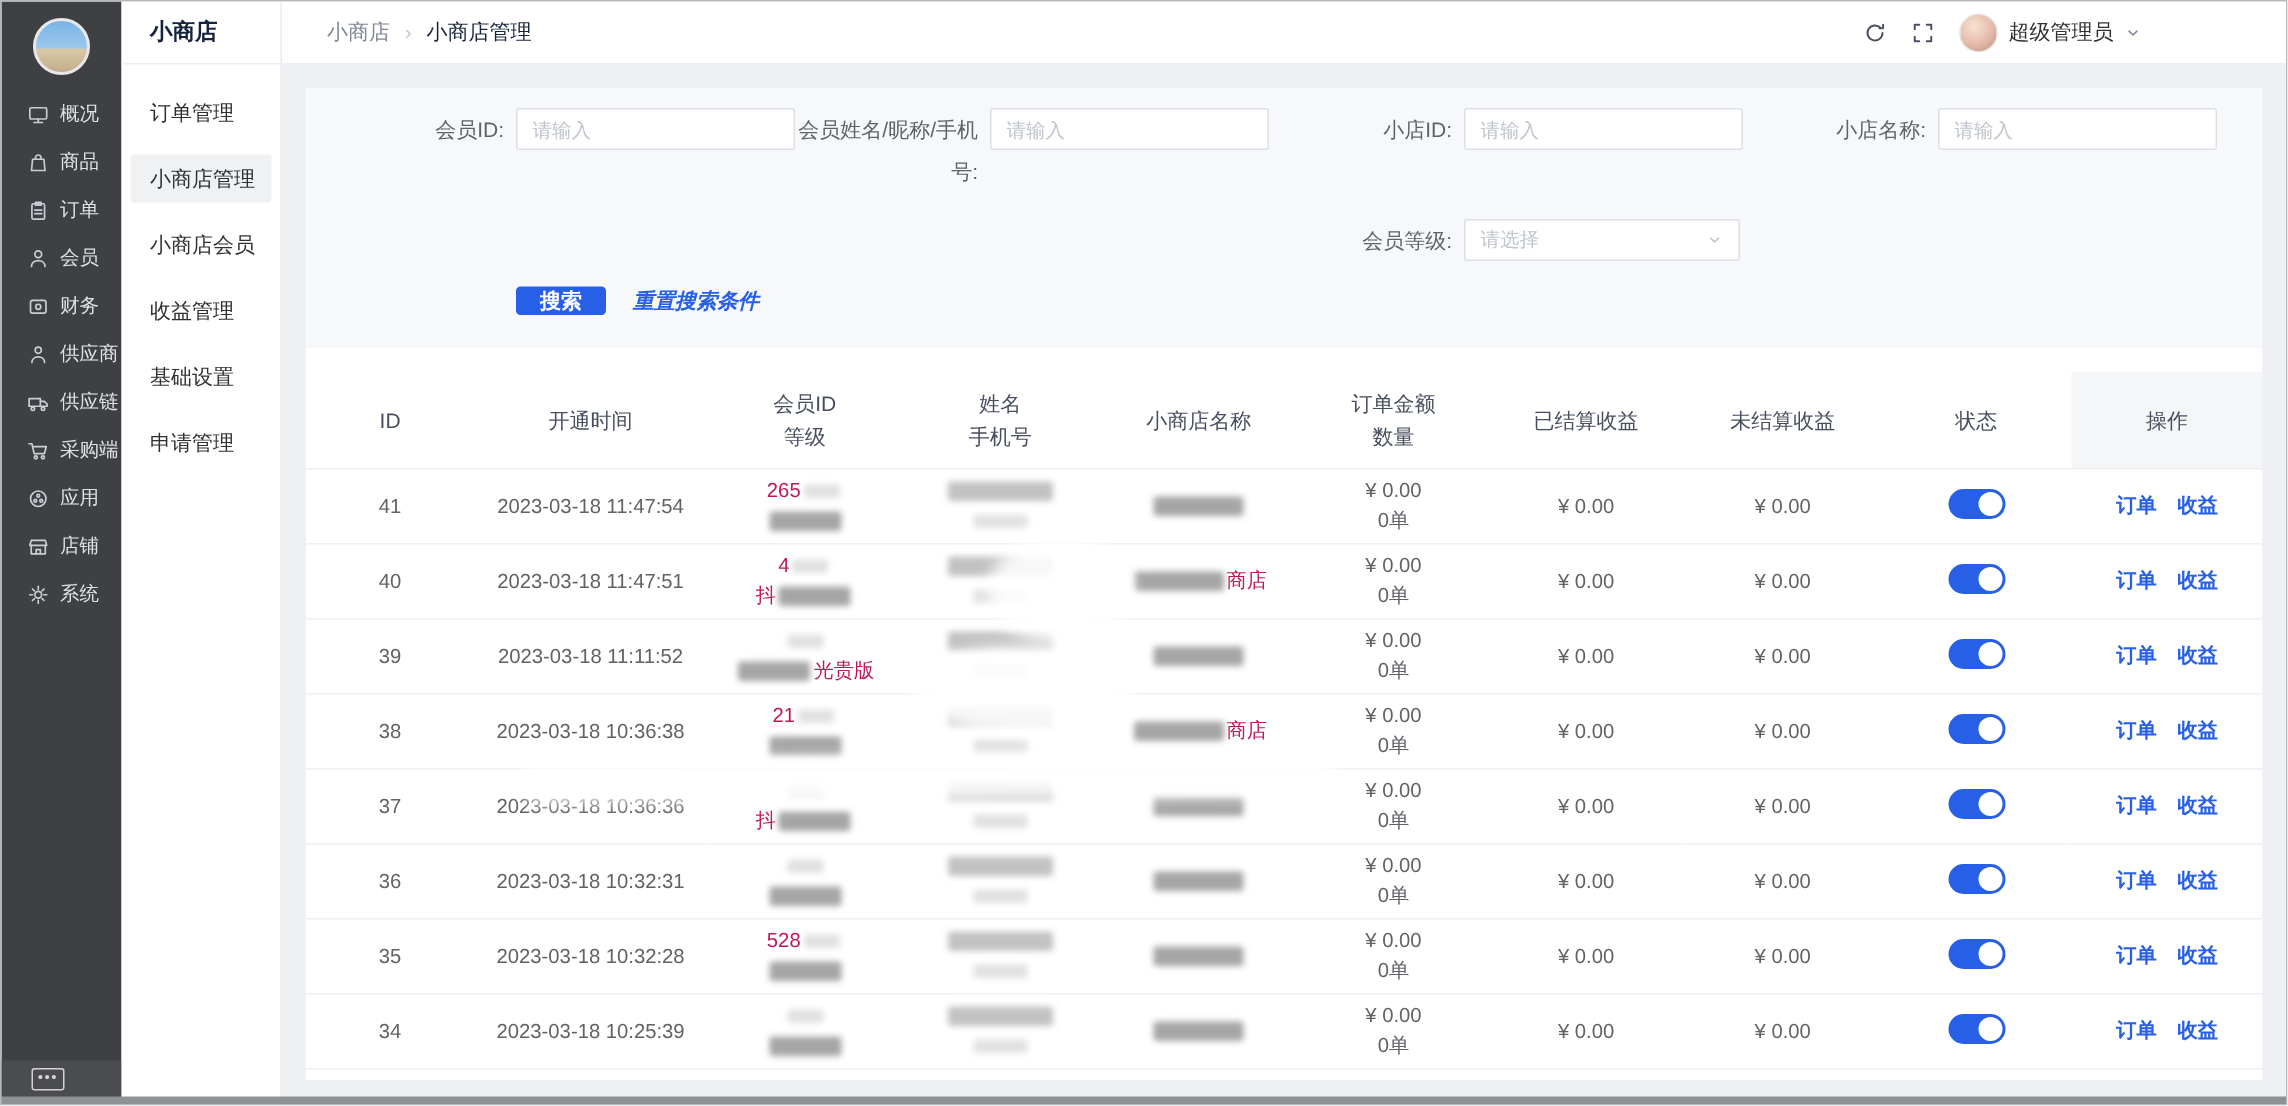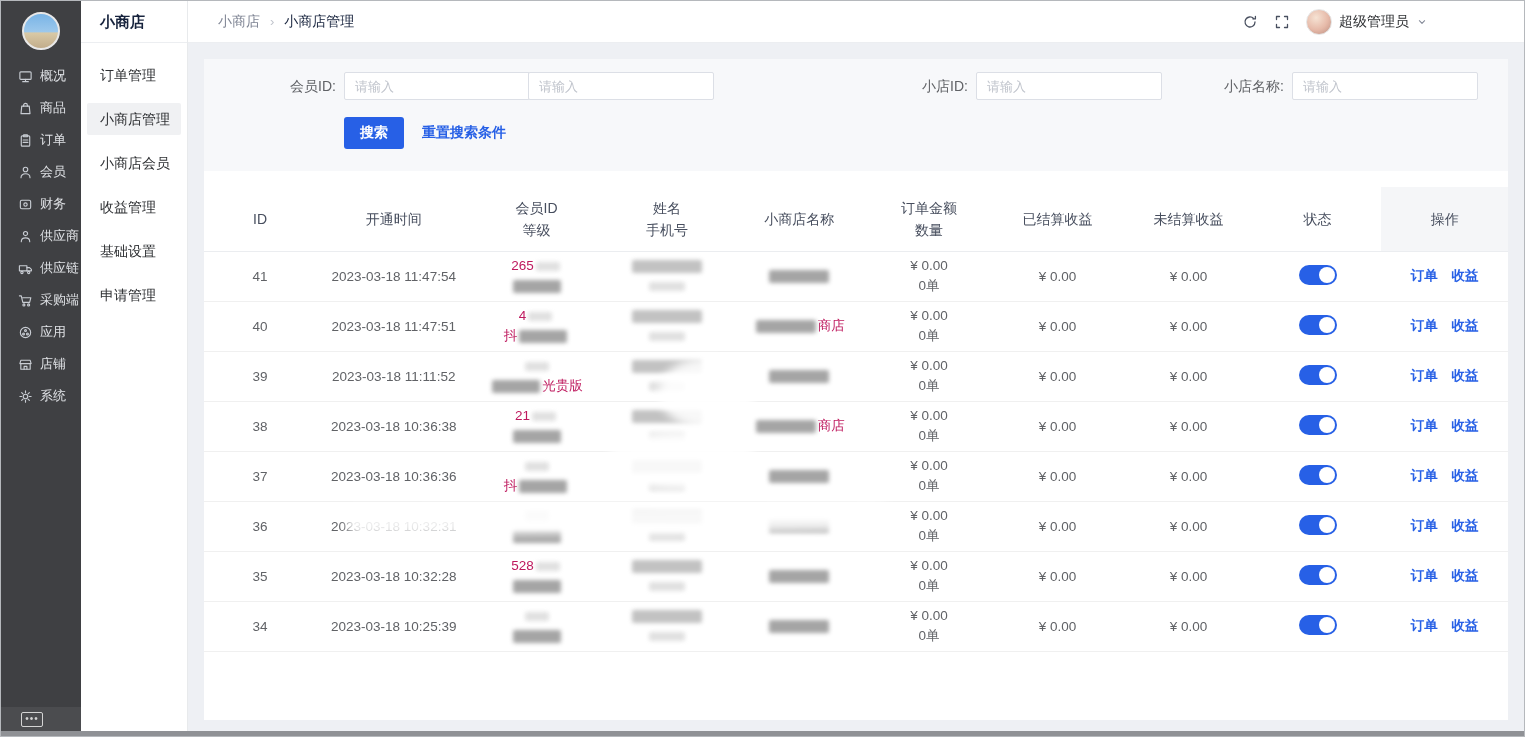--- a/index.html
+++ b/index.html
@@ -46,22 +46,22 @@
   .f-grid{display:grid;grid-template-columns:repeat(4,316px);row-gap:18px;align-items:start;}
   .f-cell{display:flex;align-items:flex-start;}
   .f-label{width:124px;text-align:right;line-height:28px;color:#606266;font-size:14px;margin-right:8px;flex:0 0 124px;}
   .f-input{width:186px;height:28px;border:1px solid #dcdfe6;border-radius:2px;background:#fff;padding:0 10px;font-size:13px;color:#606266;outline:none;font-family:inherit;}
   .f-input::placeholder{color:#c0c4cc;}
   .f-select{position:relative;width:186px;height:28px;border:1px solid #dcdfe6;border-radius:2px;background:#fff;display:flex;align-items:center;padding:0 10px;cursor:pointer;}
   .f-select .ph{color:#c0c4cc;font-size:13px;flex:1;}
   .f-select svg{width:12px;height:12px;stroke:#c0c4cc;fill:none;stroke-width:1.4;stroke-linecap:round;stroke-linejoin:round;}
   .level-cell{grid-column:3;grid-row:2;}
   .btn-row{margin:17px 0 0 132px;display:flex;align-items:center;gap:18px;}
-  .btn-primary{height:32px;padding:0 16px;background:#2760e6;color:#fff;border:none;border-radius:3px;font-size:14px;font-weight:bold;cursor:pointer;font-family:inherit;}
-  .link-reset{color:#2760e6;font-size:14px;font-weight:bold;cursor:pointer;text-decoration:none;}
+  .btn-primary{height:19px;padding:0 16px;background:#2760e6;color:#fff;border:none;border-radius:3px;font-size:14px;font-weight:bold;cursor:pointer;font-family:inherit;}
+  .link-reset{color:#2760e6;font-size:14px;font-weight:bold;cursor:pointer;text-decoration:none;font-style:italic;}
 
   
   .tbl{width:100%;border-collapse:collapse;table-layout:fixed;margin-top:16px;}
   .tbl th{height:64px;font-weight:normal;color:#474e5e;font-size:14px;vertical-align:middle;}
   .tbl th .th-l{line-height:22px;text-align:center;}
   .tbl th.op{background:#f5f6f8;}
   .tbl td{height:50px;border-bottom:1px solid #f0f0f0;text-align:center;vertical-align:middle;font-size:13.5px;color:#606266;}
   .tbl thead tr{border-bottom:1px solid #ebedf0;}
   .line{line-height:20px;}
   .frag{color:#be185d;}
@@ -290,29 +290,39 @@
     <div class="content">
       <div class="card">
 
         <div class="search-panel">
           <div class="f-grid">
             <div class="f-cell">
               <label class="f-label">会员ID:</label>
               <input class="f-input" placeholder="请输入" style="">
             </div>
             <div class="f-cell">
+              <label class="f-label">会员姓名/昵称/手机号:</label>
               <input class="f-input" placeholder="请输入" style="">
             </div>
             <div class="f-cell">
               <label class="f-label">小店ID:</label>
               <input class="f-input" placeholder="请输入" style="">
             </div>
             <div class="f-cell">
               <label class="f-label">小店名称:</label>
               <input class="f-input" placeholder="请输入" style="">
+            </div>
+            <div class="f-cell level-cell">
+              <label class="f-label">会员等级:</label>
+              <div class="f-select">
+                <span class="ph">请选择</span>
+                <svg>
+                    <use href="#i-caret"></use>
+                  </svg>
+              </div>
             </div>
           </div>
           <div class="btn-row">
             <button class="btn-primary">搜索</button>
             <a class="link-reset">重置搜索条件</a>
           </div>
         </div>
 
         <table class="tbl">
           <colgroup>

